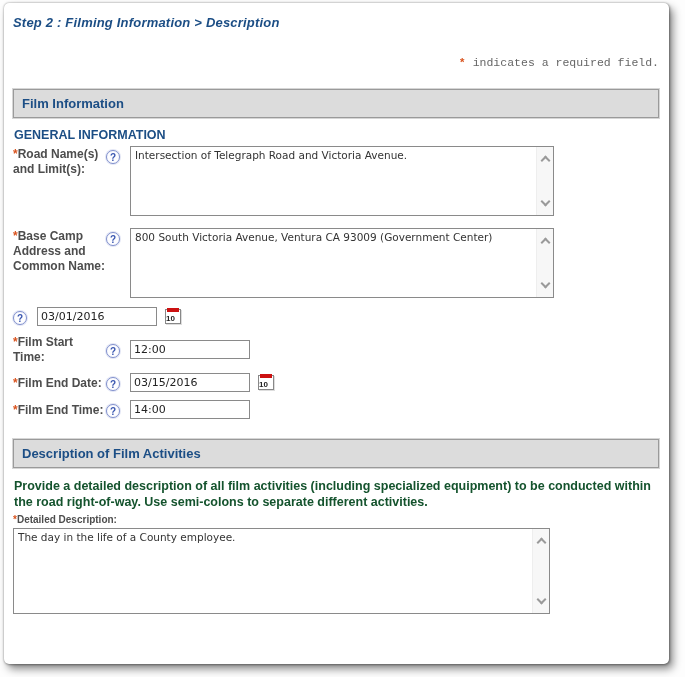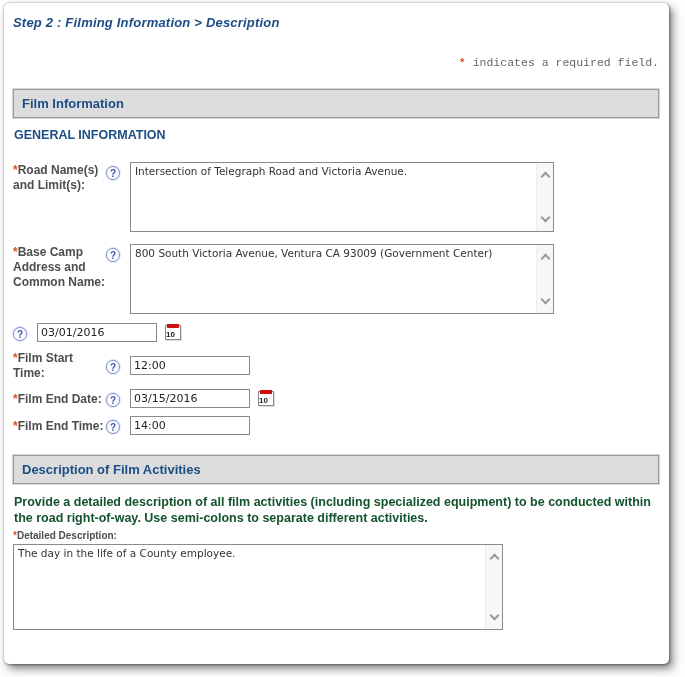--- a/index.html
+++ b/index.html
@@ -15,36 +15,36 @@
   .breadcrumb { color:#1c4e85; font-size:13px; font-weight:bold; font-style:italic; letter-spacing:.2px; }
   
   .req-note { text-align:right; font-size:11.5px; color:#666; margin-top:26px; margin-bottom:20px;font-family:Liberation Mono, monospace; }
   .req-note .ast, .ast { color:#d9531e; font-weight:bold; }
   
   .section-bar {
     background:#dcdcdc; border:1px solid #9a9a9a; outline:1px solid #d6d6d6;
     padding:4px 12px 5px 8px; margin-bottom:10px;
   }
   .section-bar span { color:#1c4e85; font-size:13px; font-weight:bold; }
-  .subheading { color:#1c4e85; font-size:12.5px; font-weight:bold; margin:2px 0 20px 1px; }
+  .subheading { color:#1c4e85; font-size:12.5px; font-weight:bold; margin:2px 0 4px 1px; }
   
   .row { display:flex; align-items:flex-start; margin-bottom:12px; }
   .row.compact { margin-bottom:8px; align-items:center; }
   .lbl { width:93px; font-size:12px; font-weight:bold; color:#4d4d4d; line-height:1.25; padding-top:1px; }
   .iconcol { width:24px; padding-top:1px; }
   .help {
     display:inline-block; width:14px; height:14px; border-radius:50%;
     border:1px solid #8090cc; color:#3a57b0; background:#fdfdff;
     font-size:10px; font-weight:bold; text-align:center; line-height:13px;
     box-shadow:0 0 0 1px #e3e6f5; cursor:pointer;
   }
   
   .ta-wrap { position:relative; border:1px solid #8a8a8a; background:#fff; }
   .ta-wrap.small { width:424px; height:70px; }
-  .ta-wrap.wide  { width:490px; height:86px; }
+  .ta-wrap.wide  { width:537px; height:86px; }
   .ta-wrap textarea {
     position:absolute; left:0; top:0; bottom:0; right:17px; width:calc(100% - 17px); height:100%;
     border:none; resize:none; outline:none; overflow:hidden;
     font-family:"DejaVu Sans","Liberation Sans",sans-serif; font-size:10.5px; color:#333;
     padding:2px 4px;
   }
   .sbar { position:absolute; top:0; right:0; bottom:0; width:17px; background:#f7f7f7; border-left:1px solid #eee; }
   .chev { position:absolute; left:5px; width:7px; height:7px; border-right:2px solid #9a9a9a; border-bottom:2px solid #9a9a9a; }
   .chev.up { top:10px; transform:rotate(-135deg); }
   .chev.down { bottom:10px; transform:rotate(45deg); }

